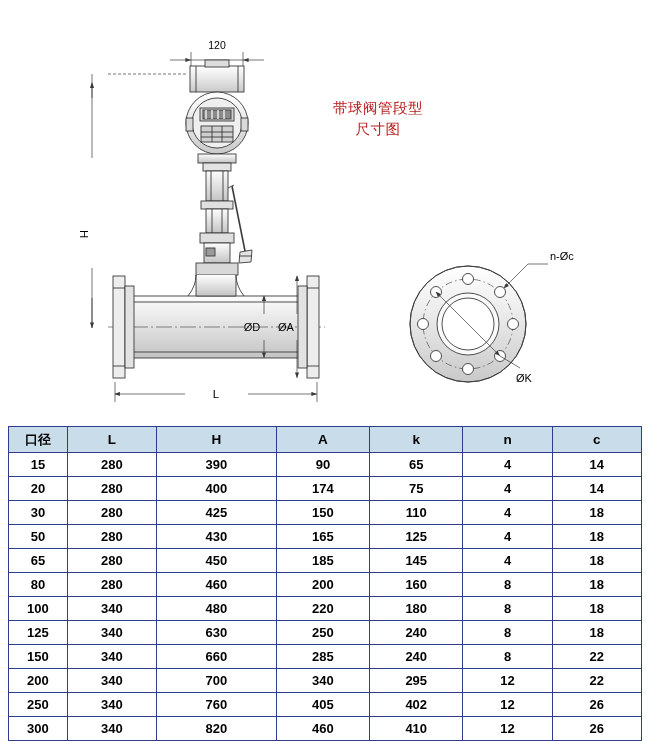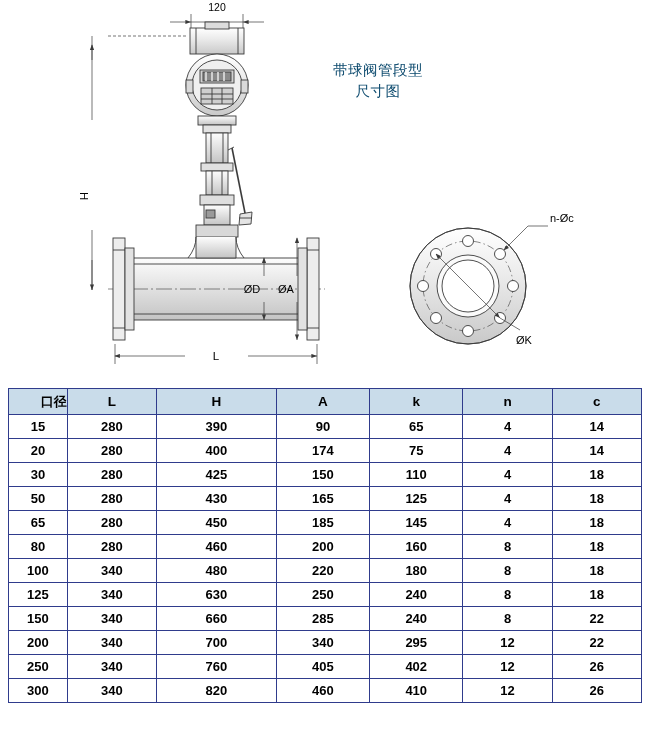--- a/index.html
+++ b/index.html
@@ -19,36 +19,37 @@
     width: 650px;
     height: 741px;
   }
 
   
   #drawing {
     position: relative;
     width: 650px;
     height: 380px;
     background: #fff;
+    margin-top: 38px;
   }
   #drawing svg {
     position: absolute;
     left: 0;
     top: 0;
   }
   .dwg-title {
     position: absolute;
     left: 288px;
     top: 60px;
     width: 180px;
     text-align: center;
     font-size: 14.5px;
     line-height: 21px;
     letter-spacing: 0.5px;
-    color: #0c4a6e;
+    color: #b91c1c;
   }
 
   
   #table-wrap {
     position: absolute;
     left: 8px;
     top: 388px;
     width: 634px;
   }
   table.dims {
@@ -65,21 +66,20 @@
     padding: 0;
     color: #000;
   }
   table.dims thead th {
     background: #c9dcea;
     height: 25px;
     font-size: 13.5px;
   }
   table.dims thead th.first-col {
     font-size: 13px;
-    text-align: right;
   }
   table.dims tbody td {
     background: #ffffff;
   }
   col.c0 { width: 58px; }
   col.c1 { width: 88px; }
   col.c2 { width: 118px; }
   col.c3 { width: 92px; }
   col.c4 { width: 92px; }
   col.c5 { width: 88px; }

